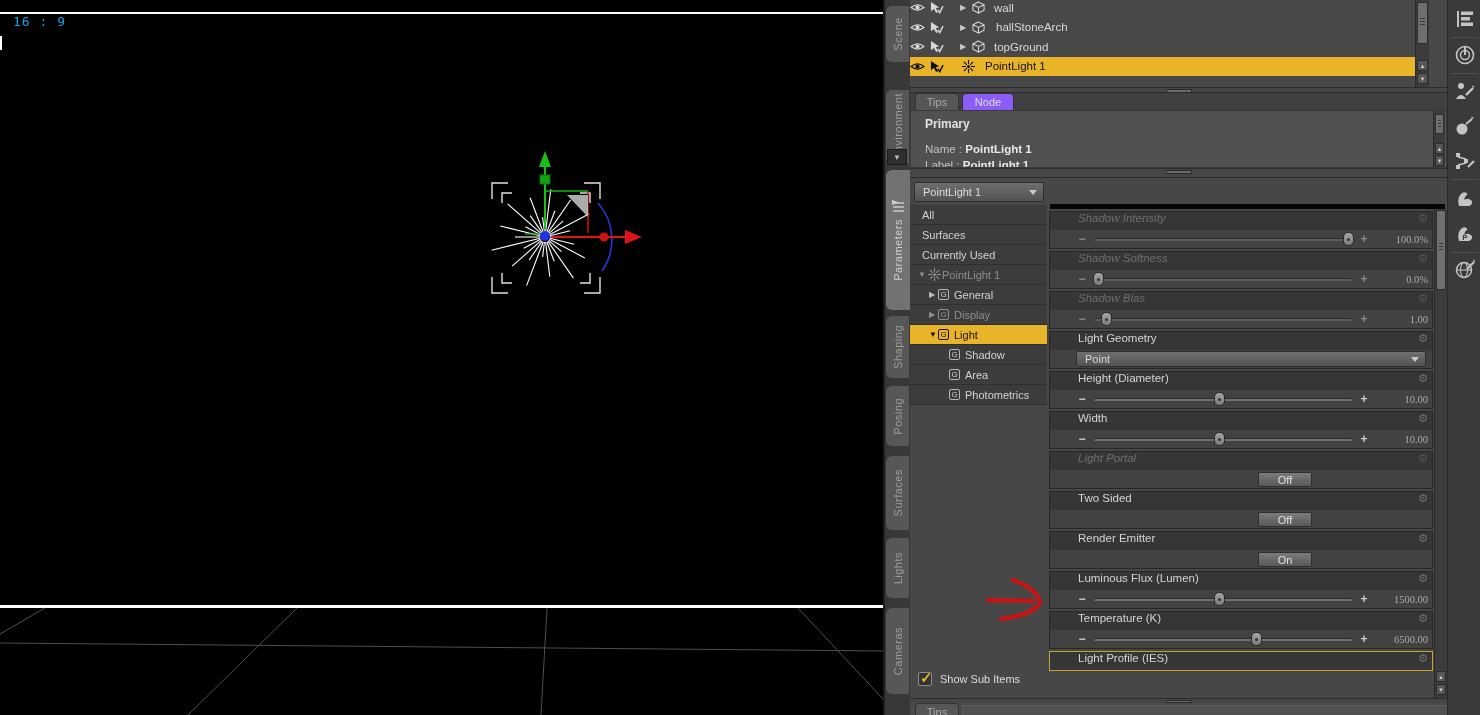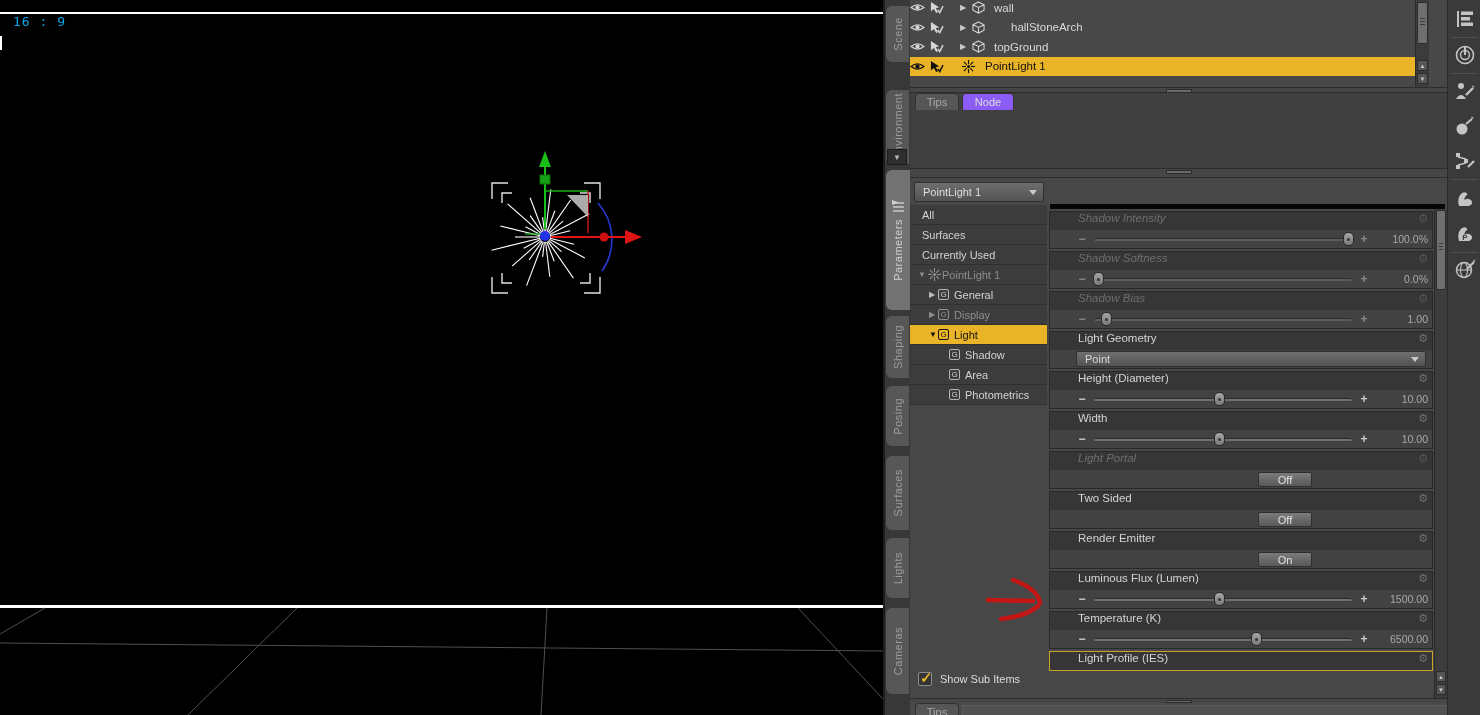--- a/index.html
+++ b/index.html
@@ -93,21 +93,21 @@
   .prow.off .gear { color:#555; }
   .pbody { height:18px; display:flex; align-items:center; padding:0 4px 0 26px; }
   .sl-minus,.sl-plus { flex:none; width:12px; color:#cfcfcf; font-size:12px; font-weight:bold; text-align:center; line-height:12px; }
   .prow.off .sl-minus,.prow.off .sl-plus { color:#8a8a8a; }
   .sl-track-wrap { flex:1; position:relative; height:16px; margin:0 6px; }
   .sl-track { position:absolute; left:0; right:0; top:7px; height:3px; background:#717171; border-radius:2px; box-shadow:0 1px 0 #2c2c2c inset; }
   .prow.off .sl-track { background:#5c5c5c; }
   .sl-handle { position:absolute; top:1px; width:11px; height:14px; background:linear-gradient(#a5a5a5,#7a7a7a);
                border:1px solid #2b2b2b; border-radius:5px; }
   .sl-handle:after { content:""; position:absolute; left:3px; top:5px; width:3px; height:3px; background:#333; border-radius:50%; }
-  .pvalue { flex:none; width:58px; text-align:right; font-size:10.5px; color:#aaa; }
+  .pvalue { flex:none; width:58px; text-align:right; font-size:10.5px; color:#aaa;font-family:Liberation Serif, serif; }
   .dd { position:relative; flex:1; height:16px; margin-right:2px; background:linear-gradient(#707070,#525252);
         border:1px solid #303030; border-radius:2px; color:#d8d8d8; font-size:11px; line-height:15px; padding-left:8px; }
   .dd-arrow { width:0; height:0; border-left:4px solid transparent; border-right:4px solid transparent; border-top:5px solid #c9c9c9;
               display:inline-block; }
   .dd .dd-arrow { position:absolute; right:6px; top:5px; }
   .tbtn { width:54px; height:15px; margin-left:182px; background:linear-gradient(#7b7b7b,#585858); border:1px solid #2e2e2e;
           border-radius:2px; color:#e3e3e3; font-size:11px; text-align:center; line-height:14px; }
 
   
   #ssi-row { position:absolute; left:8px; top:494px; display:flex; align-items:center; gap:8px; }
@@ -274,21 +274,21 @@
               <circle cx="8" cy="6" r="2.3" fill="#d6d6d6"></circle>
             </svg>
             <svg class="sicon" width="15" height="13" viewBox="0 0 16 14">
               <path d="M2 1 L2 11 L5.3 8.6 L7.6 13 L9.6 12 L7.3 7.6 L11 7 Z" fill="#d6d6d6"></path>
               <path d="M9.5 9.5 L11.5 12.5 L15 5.5" stroke="#d6d6d6" fill="none" stroke-width="1.6"></path>
             </svg>
             <span class="exp">▶</span>
             <svg class="sicon" width="13" height="13" viewBox="0 0 14 14">
               <path d="M7 1 L13 4 L13 10 L7 13 L1 10 L1 4 Z M1 4 L7 7 L13 4 M7 7 L7 13" fill="none" stroke="#d6d6d6" stroke-width="1.1"></path>
             </svg>
-            <span style="margin-left:22px">hallStoneArch</span>
+            <span style="margin-left:7px">hallStoneArch</span>
           </div>
           <div class="srow" style="top: 37px;">
             <svg class="sicon" width="15" height="11" viewBox="0 0 16 12">
               <path d="M1 6 Q8 0.5 15 6 Q8 11.5 1 6 Z" fill="none" stroke="#d6d6d6" stroke-width="1.3"></path>
               <circle cx="8" cy="6" r="2.3" fill="#d6d6d6"></circle>
             </svg>
             <svg class="sicon" width="15" height="13" viewBox="0 0 16 14">
               <path d="M2 1 L2 11 L5.3 8.6 L7.6 13 L9.6 12 L7.3 7.6 L11 7 Z" fill="#d6d6d6"></path>
               <path d="M9.5 9.5 L11.5 12.5 L15 5.5" stroke="#d6d6d6" fill="none" stroke-width="1.6"></path>
             </svg>
@@ -331,20 +331,34 @@
       </div>
     </div>
 
     <div class="hsplit" style="top:87px;height:6px;">
         <div class="grip"></div>
       </div>
 
     <div class="tabbar-tab" style="left:30px;top:93px;width:44px;">Tips</div>
     <div class="tabbar-tab active" style="left:77px;top:93px;width:52px;">Node</div>
 
+    <div id="node-panel">
+      <div id="node-primary">Primary</div>
+      <div class="node-line" style="top:32px;">
+        <span>Name :</span> <b>PointLight 1</b>
+      </div>
+      <div class="node-line" style="top:48px;">
+        <span>Label :</span> <b>PointLight 1</b>
+      </div>
+      <div class="vscroll" style="left:522px;top:0;width:12px;height:56px;">
+        <div class="vthumb" style="top:3px;height:20px;"></div>
+        <div class="sarrow" style="top:32px;width:9px;">▲</div>
+        <div class="sarrow" style="top:44px;width:9px;">▼</div>
+      </div>
+    </div>
 
     <div class="hsplit" style="top:168px;height:10px;">
         <div class="grip"></div>
       </div>
 
     <div id="param-panel">
       <div id="node-selector">
         <span>PointLight 1</span><span class="dd-arrow"></span>
       </div>
       <div id="param-groups">

